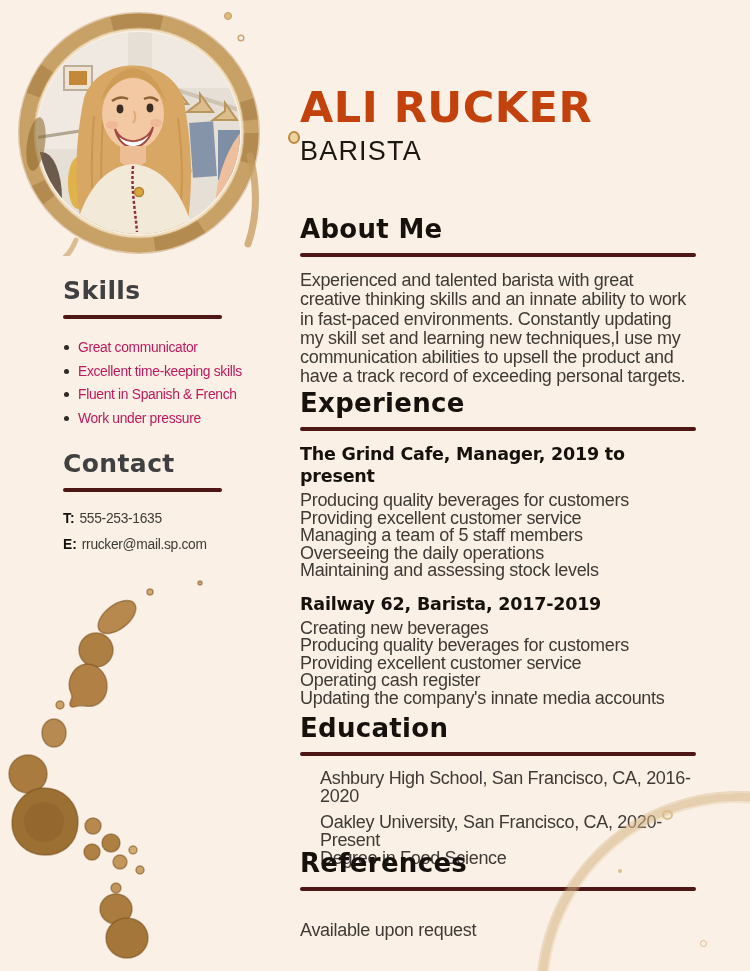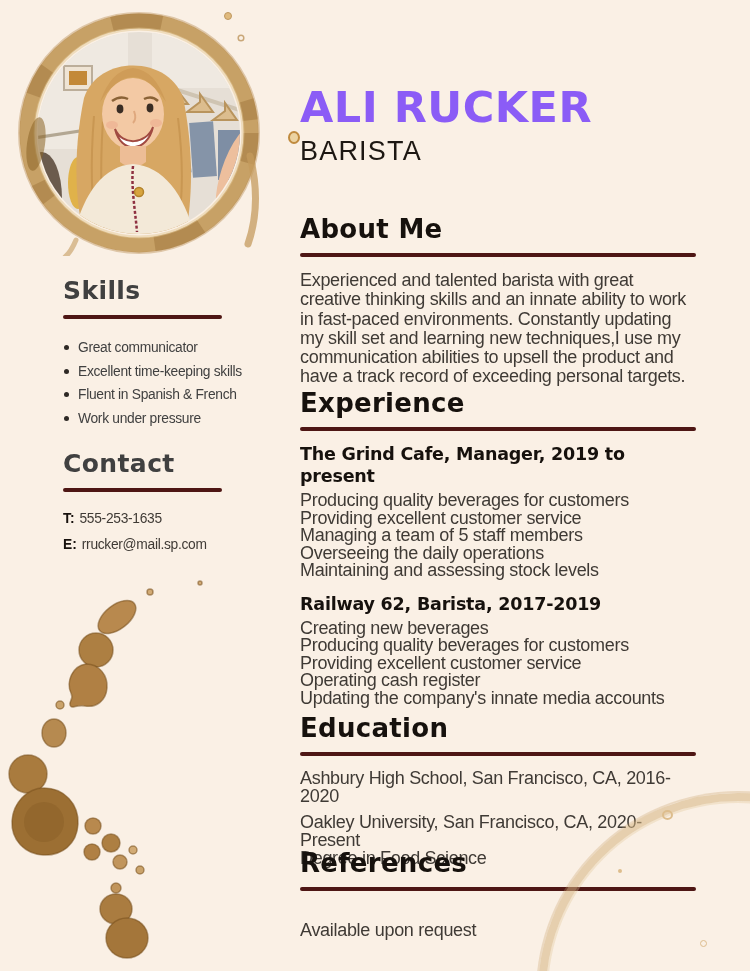--- a/index.html
+++ b/index.html
@@ -14,35 +14,35 @@
   .left-col { position:absolute; left:63px; top:276px; width:205px; }
   .side-heading {
     font-family:"DejaVu Sans", sans-serif; font-weight:bold; font-size:25px;
     letter-spacing:.4px; color:#404040; margin:0; line-height:30px;
   }
   .rule { height:4px; background:#4e1614; border-radius:2px; }
   .side-rule { width:159px; margin-top:9px; }
   .skills-list { list-style:none; margin:20px 0 0; padding:0; }
   .skills-list li {
     position:relative; padding-left:15px; font-size:13.8px; letter-spacing:-.3px;
-    line-height:17px; margin-bottom:6.7px; color:#404040;
+    line-height:17px; margin-bottom:6.7px; color:#be185d;
   }
   .bullet {
     position:absolute; left:1px; top:6px; width:5px; height:5px;
     border-radius:50%; background:#2e2925;
   }
   .contact-block { margin-top:22px; }
   .contact-line { font-size:13.8px; letter-spacing:-.3px; line-height:17px; margin-top:9px; }
   .contact-line.first { margin-top:18px; }
   .contact-label { font-weight:bold; color:#17110d; letter-spacing:0; margin-right:5px; }
   
   .right-col { position:absolute; left:300px; top:86px; width:396px; height:885px; }
   .name {
     font-family:"DejaVu Sans", sans-serif; font-weight:bold; font-size:43px;
-    line-height:43px; letter-spacing:.5px; color:#8b5cf6; margin:0;
+    line-height:43px; letter-spacing:.5px; color:#c2410c; margin:0;
   }
   .job-top {
     font-size:27px; line-height:32px; letter-spacing:1.2px; color:#1d1712;
     margin:6px 0 0; font-weight:400;
   }
   .section { position:absolute; left:0; width:396px; }
   .sec-about { top:128px; }
   .sec-exp   { top:302px; }
   .sec-edu   { top:627px; }
   .sec-ref   { top:762px; }
@@ -54,21 +54,21 @@
   .body-text { font-size:18px; letter-spacing:-.3px; color:#3f3a35; }
   .about-text { margin-top:14px; line-height:19.3px; }
   .job { margin-top:12px; }
   .job-title {
     font-family:"DejaVu Sans", sans-serif; font-weight:bold; font-size:17.5px;
     line-height:22px; letter-spacing:-.2px; color:#16110d;
   }
   .duties { margin-top:5px; }
   .duty { line-height:17.5px; }
   .edu-entry { margin-top:13px; }
-  .edu-entry .line { line-height:18px; }
+  .edu-entry .line { line-height:18px;margin-left:20px; }
   .ref-text { margin-top:30px; line-height:18px; }
   
   .drips { position:absolute; left:0; top:578px; width:240px; height:393px; }
   .ring-br {
     position:absolute; left:538px; top:793px; width:384px; height:384px;
     border-radius:50%; border:8px solid rgba(214,180,130,.55);
     box-shadow: inset 0 0 0 2px rgba(226,200,156,.35), 0 0 0 2px rgba(203,163,107,.3);
   }
   .speck { position:absolute; border-radius:50%; }
   .speck-a { left:288px; top:131px; width:8px; height:9px; background:#ecd3a2; border:2px solid #c08b3f; }

